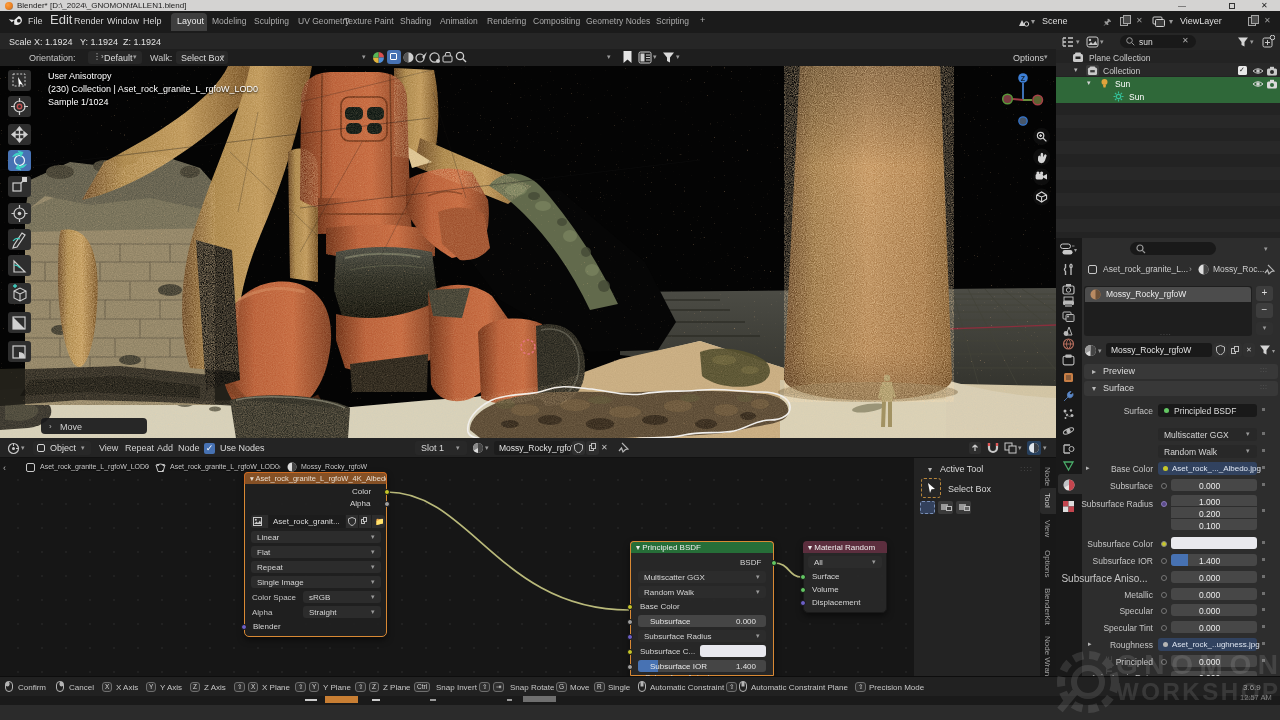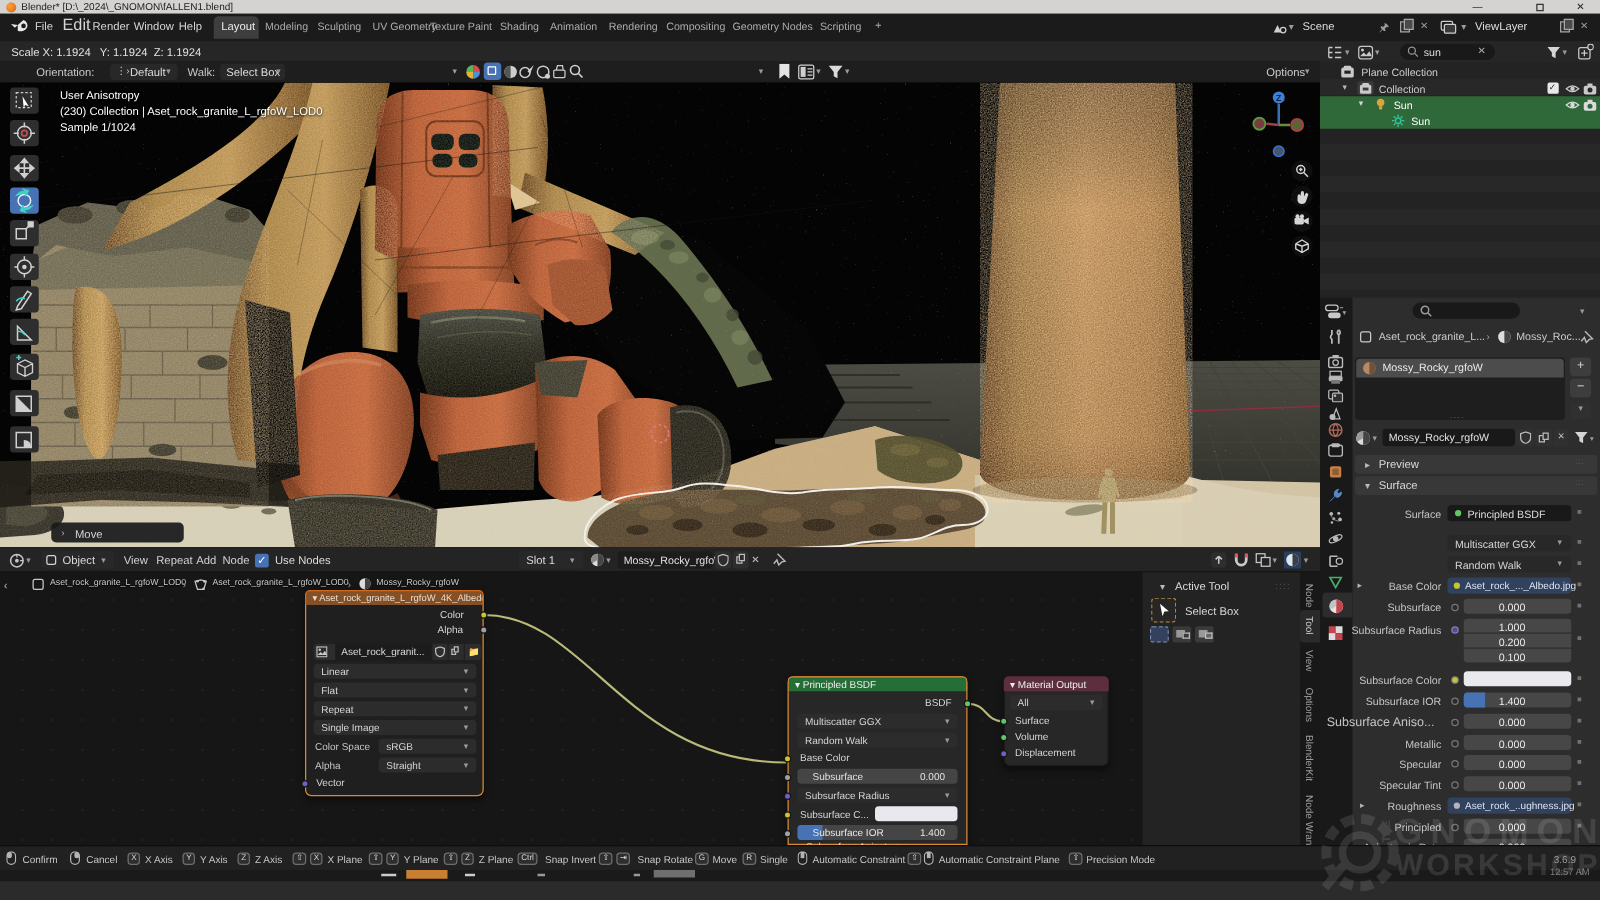--- a/index.html
+++ b/index.html
@@ -607,21 +607,21 @@
  <div class="txt" style="left:257px;top:140px;font-size:8px;color:#d5d5d5">Single Image</div>
  <div class="txt" style="left:371px;top:140px;font-size:7px;color:#9b9b9b">▾</div>
  <div class="txt" style="left:252px;top:155px;font-size:8px;color:#c5c5c5">Color Space</div>
  <div class="ddown" style="left:303px;top:153px;width:78px;height:12px;background:#2c2c2c"></div>
  <div class="txt" style="left:309px;top:155px;font-size:8px;color:#d5d5d5">sRGB</div>
  <div class="txt" style="left:371px;top:155px;font-size:7px;color:#9b9b9b">▾</div>
  <div class="txt" style="left:252px;top:170px;font-size:8px;color:#c5c5c5">Alpha</div>
  <div class="ddown" style="left:303px;top:168px;width:78px;height:12px;background:#2c2c2c"></div>
  <div class="txt" style="left:309px;top:170px;font-size:8px;color:#d5d5d5">Straight</div>
  <div class="txt" style="left:371px;top:170px;font-size:7px;color:#9b9b9b">▾</div>
- <div class="txt" style="left:253px;top:184px;font-size:8px;color:#d5d5d5">Vector</div>
+ <div class="txt" style="left:253px;top:184px;font-size:8px;color:#d5d5d5">Blender</div>
  <div class="dot" style="left:241px;top:186px;width:6px;height:6px;background:#6c5fc7;border:1px solid #161616"></div>
 
  <div class="abs" style="left:630px;top:103px;width:144px;height:135px;background:rgba(40,40,40,0.97);border:1px solid #d98934;border-radius:5px 5px 0 0;box-shadow:0 3px 6px rgba(0,0,0,0.5)"></div>
  <div class="abs" style="left:630px;top:103px;width:144px;height:12px;background:#266e38;border-radius:4px 4px 0 0;border:1px solid #d98934;border-bottom:none"></div>
  <div class="txt" style="left:636px;top:105px;font-size:8px;color:#eee">▾ Principled BSDF</div>
  <div class="txt" style="left:740px;top:120px;font-size:8px;color:#d5d5d5">BSDF</div>
  <div class="dot" style="left:771px;top:122px;width:6px;height:6px;background:#63c763;border:1px solid #161616"></div>
  <div class="ddown" style="left:638px;top:133px;width:128px;height:12px;background:#2c2c2c"></div>
  <div class="txt" style="left:644px;top:135px;font-size:8px;color:#d5d5d5">Multiscatter GGX</div>
  <div class="txt" style="left:756px;top:135px;font-size:7px;color:#9b9b9b">▾</div>
@@ -643,21 +643,21 @@
  <div class="dot" style="left:627px;top:211px;width:6px;height:6px;background:#c7c729;border:1px solid #161616"></div>
  <div class="abs" style="left:638px;top:222px;width:128px;height:12px;background:#454545;border-radius:3px"></div>
  <div class="abs" style="left:638px;top:222px;width:20px;height:12px;background:#4772b3;border-radius:3px 0 0 3px"></div>
  <div class="txt" style="left:650px;top:224px;font-size:8px;color:#e8e8e8">Subsurface IOR</div>
  <div class="txt" style="left:736px;top:224px;font-size:8px;color:#e2e2e2">1.400</div>
  <div class="dot" style="left:627px;top:226px;width:6px;height:6px;background:#a1a1a1;border:1px solid #161616"></div>
  <div class="txt" style="left:645px;top:235px;font-size:8px;color:#d5d5d5">Subsurface Anisotropy</div>
 
  <div class="abs" style="left:803px;top:103px;width:84px;height:72px;background:rgba(40,40,40,0.97);border:1px solid #191919;border-radius:5px;box-shadow:0 3px 6px rgba(0,0,0,0.5)"></div>
  <div class="abs" style="left:803px;top:103px;width:84px;height:12px;background:#5c2e3e;border-radius:4px 4px 0 0"></div>
- <div class="txt" style="left:808px;top:105px;font-size:8px;color:#eee">▾ Material Output</div>
+ <div class="txt" style="left:808px;top:105px;font-size:8px;color:#eee">▾ Material Random</div>
  <div class="ddown" style="left:808px;top:118px;width:74px;height:12px;background:#2c2c2c"></div>
  <div class="txt" style="left:814px;top:120px;font-size:8px;color:#d5d5d5">All</div>
  <div class="txt" style="left:872px;top:120px;font-size:7px;color:#9b9b9b">▾</div>
  <div class="txt" style="left:812px;top:134px;font-size:8px;color:#d5d5d5">Surface</div>
  <div class="dot" style="left:800px;top:136px;width:6px;height:6px;background:#63c763;border:1px solid #161616"></div>
  <div class="txt" style="left:812px;top:147px;font-size:8px;color:#d5d5d5">Volume</div>
  <div class="dot" style="left:800px;top:149px;width:6px;height:6px;background:#63c763;border:1px solid #161616"></div>
  <div class="txt" style="left:812px;top:160px;font-size:8px;color:#d5d5d5">Displacement</div>
  <div class="dot" style="left:800px;top:162px;width:6px;height:6px;background:#6c5fc7;border:1px solid #161616"></div>
 

